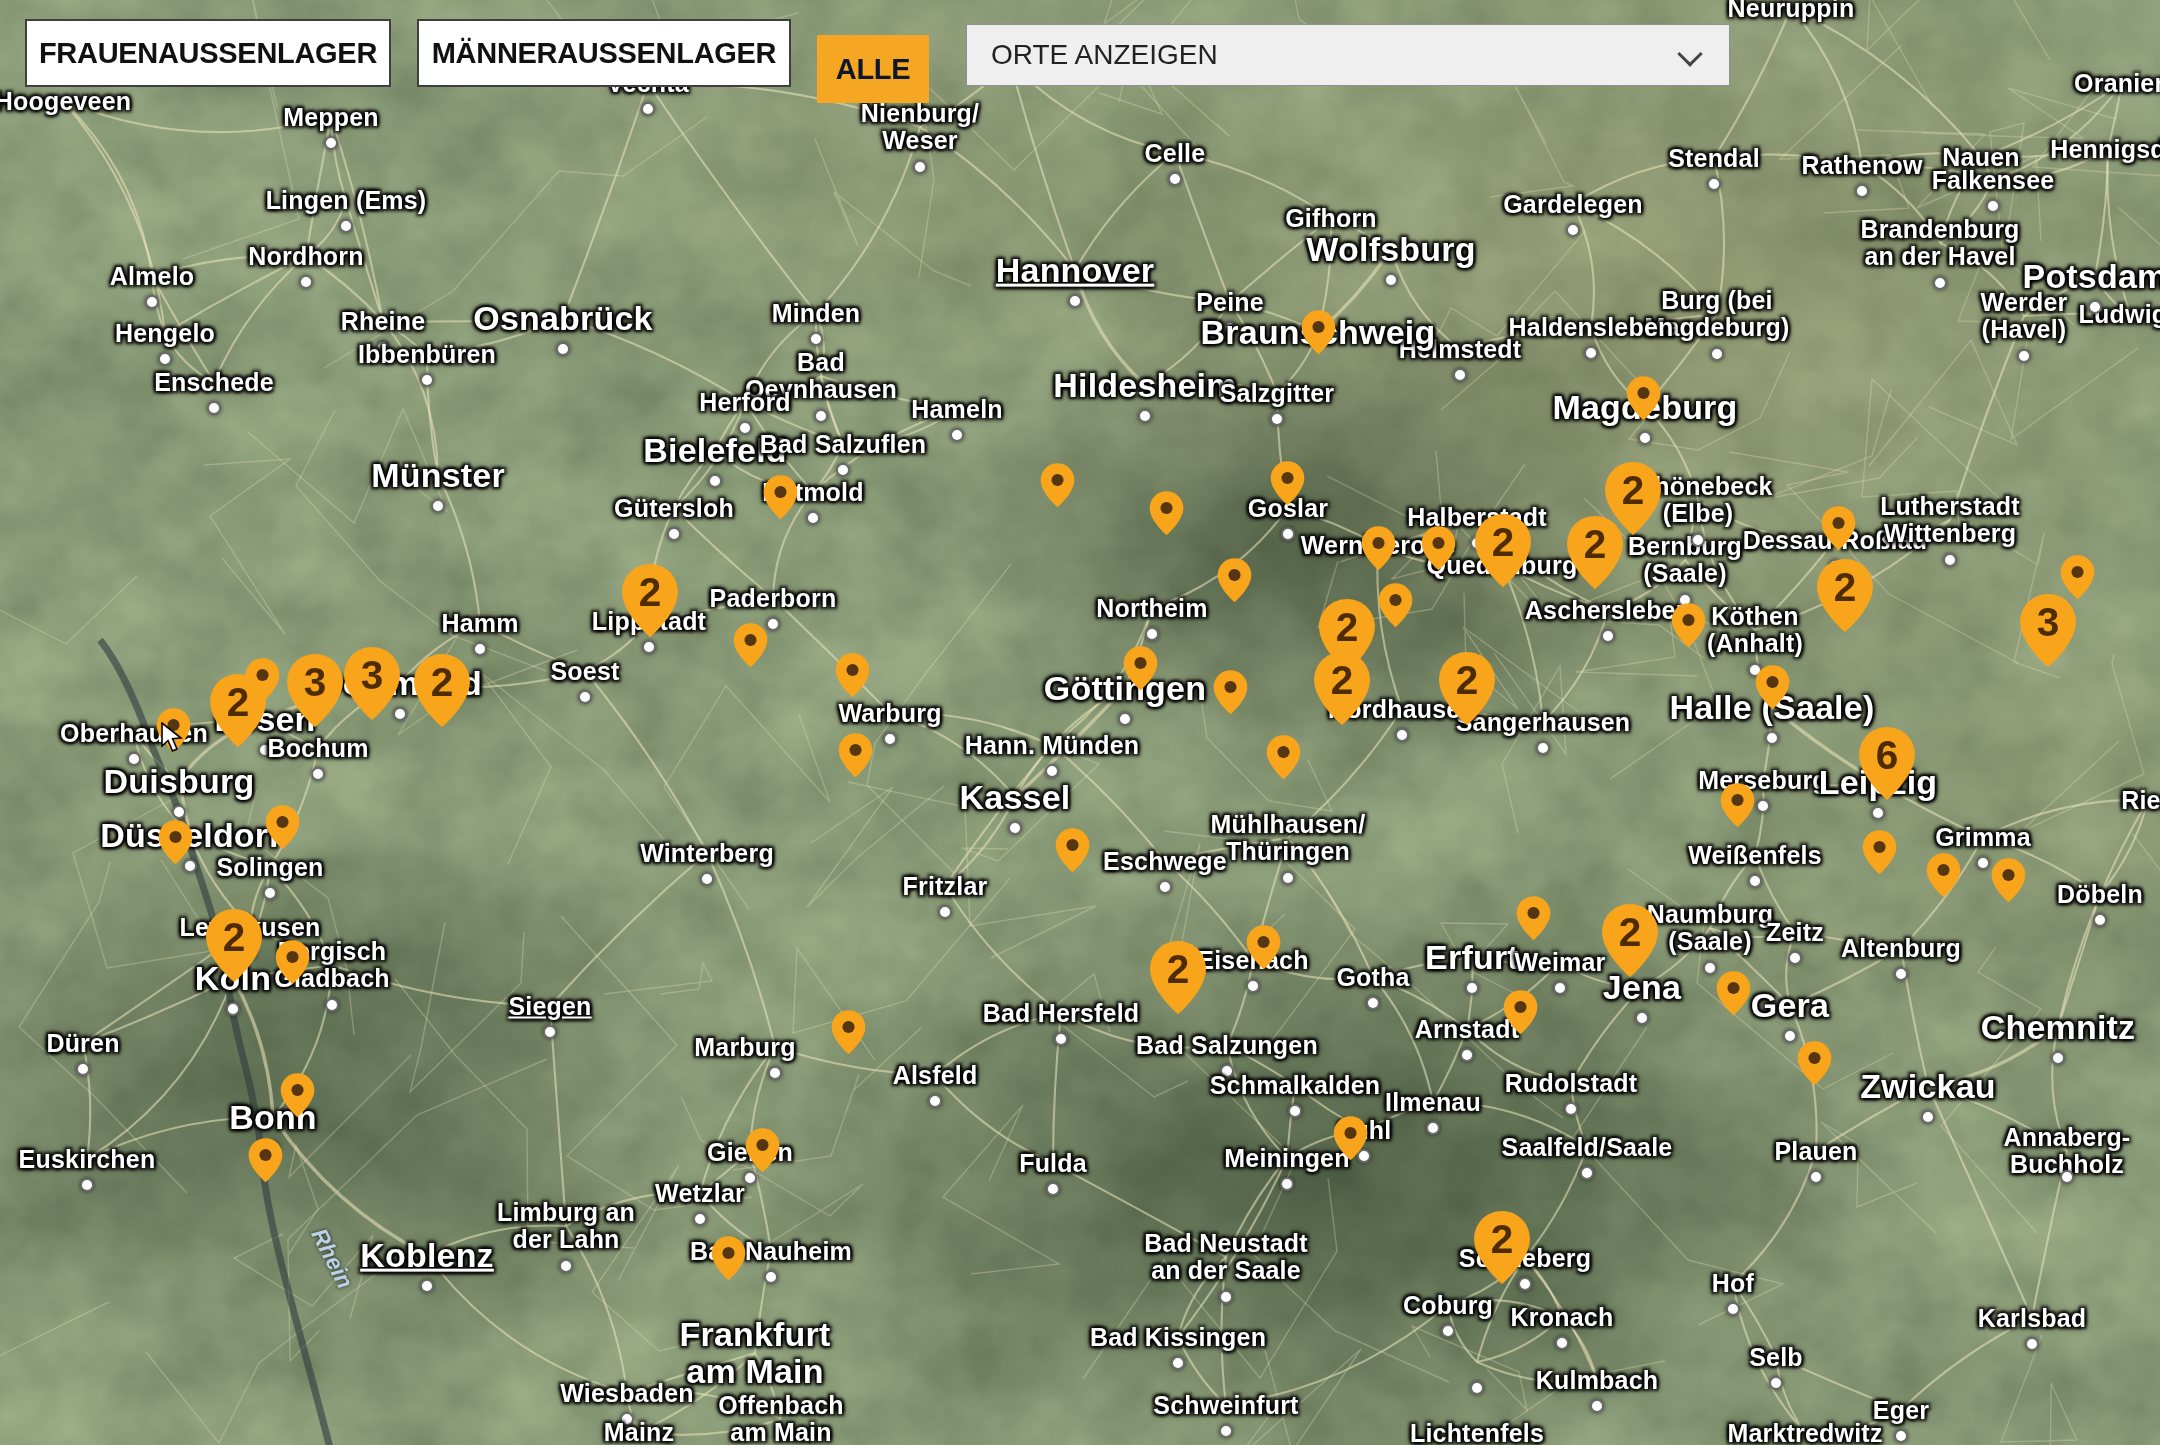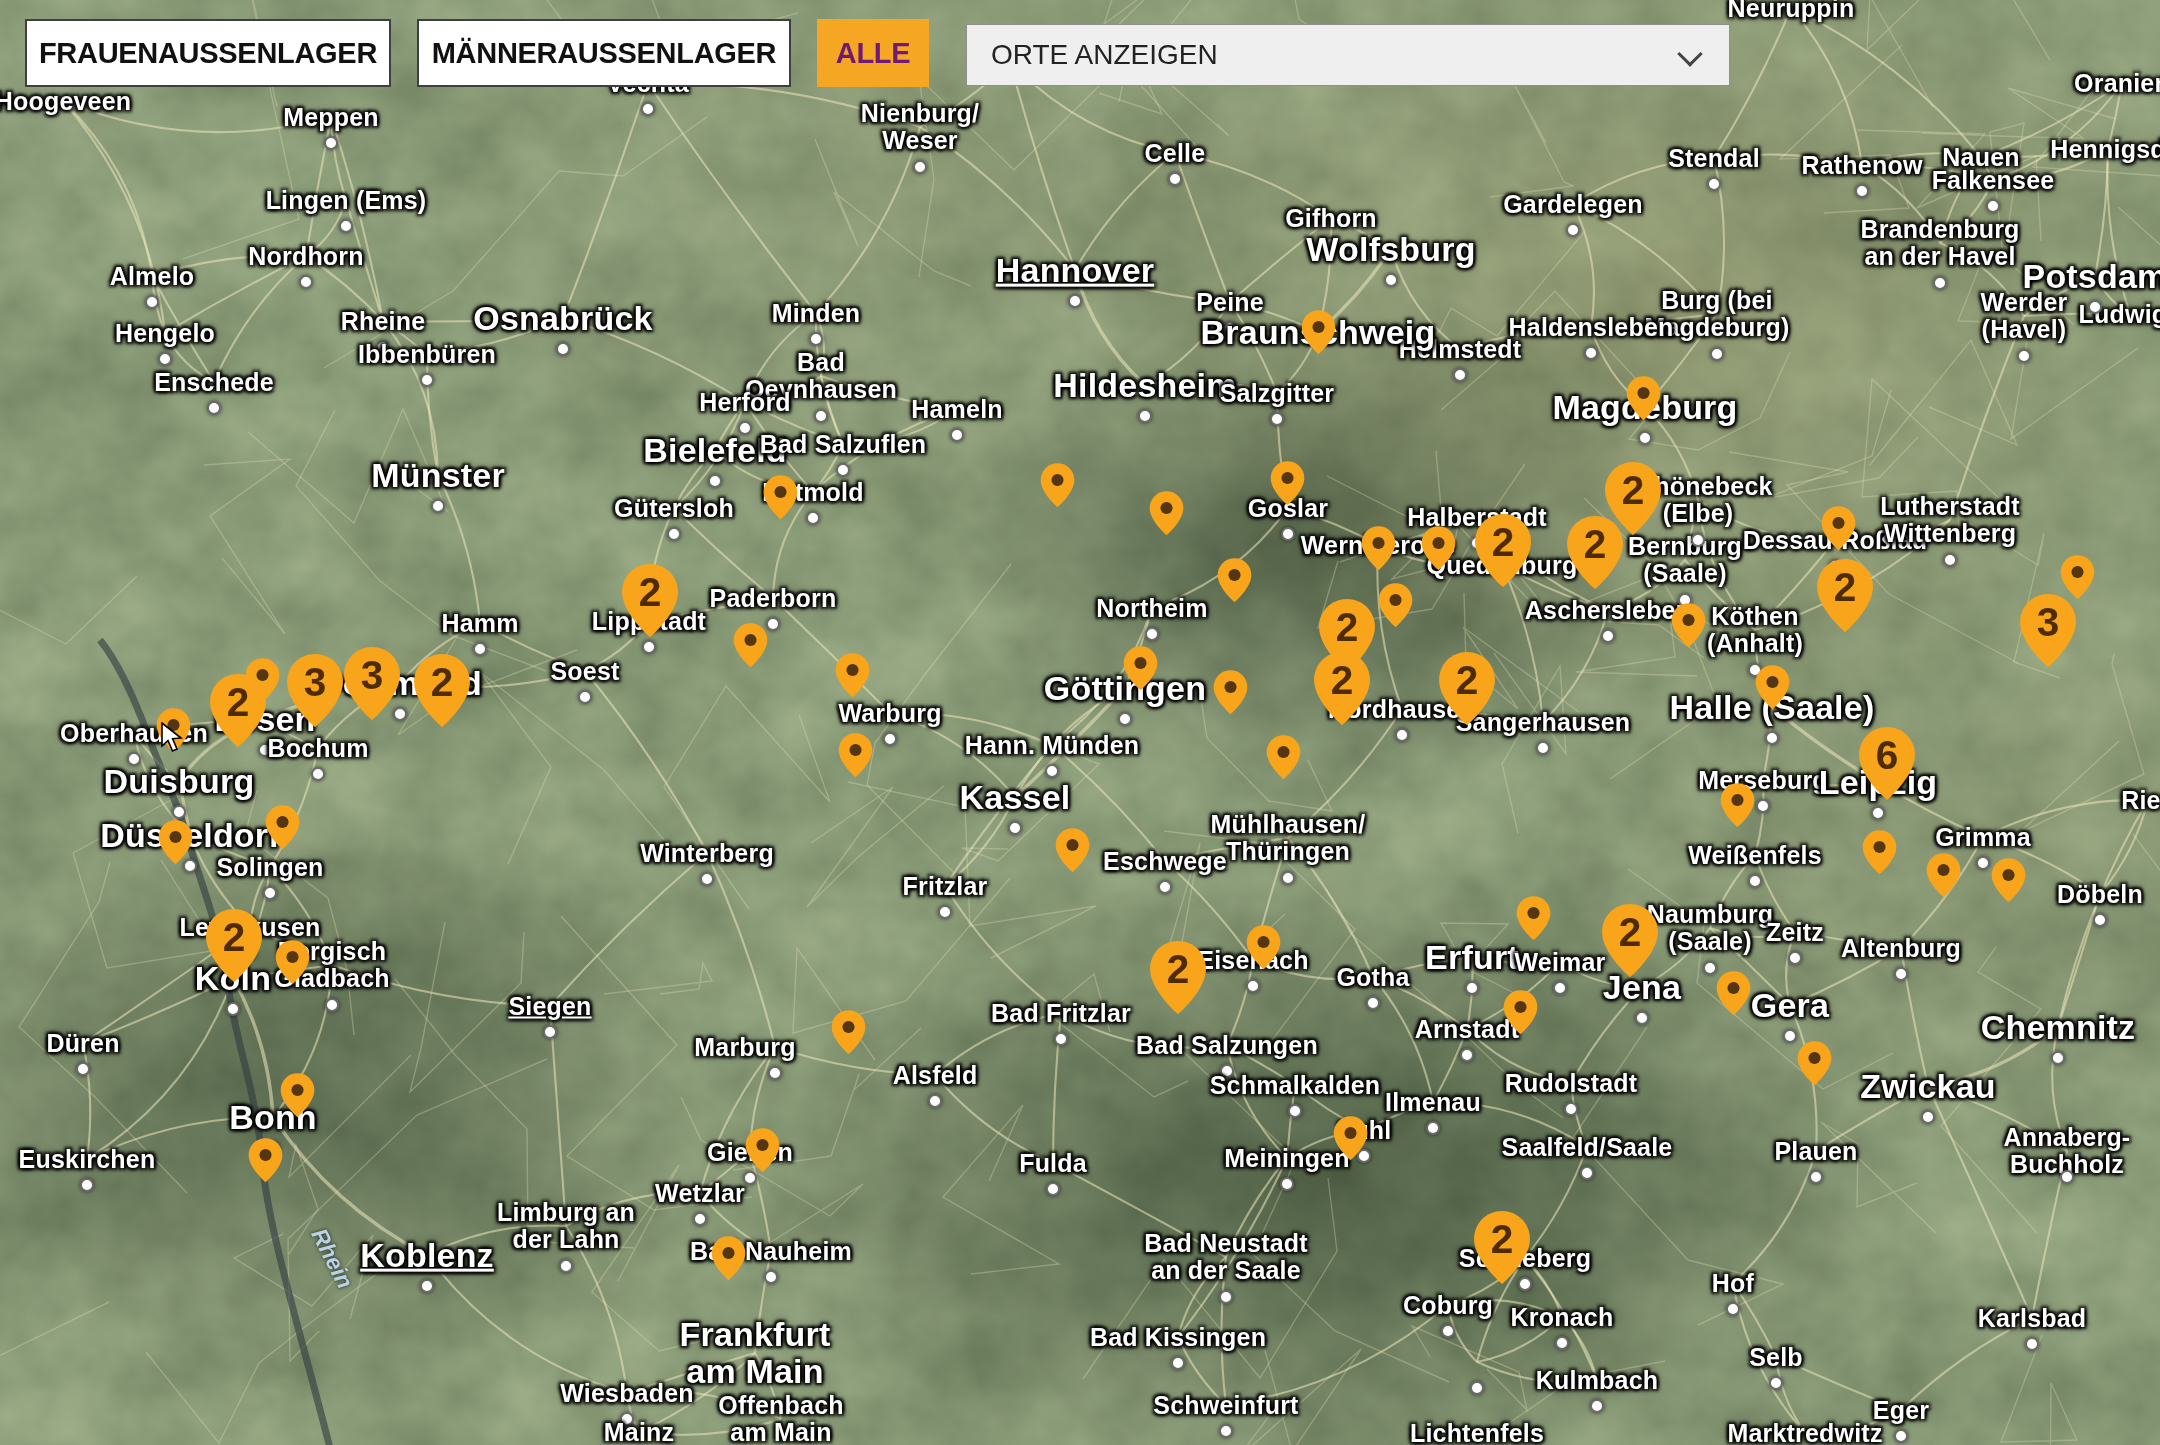--- a/index.html
+++ b/index.html
@@ -24,21 +24,21 @@
   .city.t2{font-size:25px;}
   .dot{position:absolute;width:10px;height:10px;border-radius:50%;background:#fff;
     border:2px solid #6a6a6a;transform:translate(-50%,-50%);box-shadow:0 0 4px rgba(0,0,0,.6);}
   .river-label{position:absolute;color:#b9d2e8;font-style:italic;font-size:23px;font-weight:bold;
     text-shadow:0 0 4px rgba(0,0,0,.8);z-index:4;}
   .pin{position:absolute;}
   .topbar{position:absolute;left:0;top:0;width:100%;z-index:10;}
   .btn{position:absolute;display:flex;align-items:center;justify-content:center;
     background:#fff;border:2px solid #3f3f3f;color:#111;font-weight:bold;font-size:29px;
     letter-spacing:-.3px;height:68px;box-sizing:border-box;cursor:pointer;}
-  .btn.orange{background:#F5A623;border:none;color:#701a75;}
+  .btn.orange{background:#F5A623;border:none;color:#0f172a;margin-top:16px;}
   .dropdown{position:absolute;display:flex;align-items:center;background:#efeff0;
     border:1px solid #8f8f8f;height:62px;box-sizing:border-box;color:#222;font-size:28px;
     padding-left:24px;cursor:pointer;}
   .chev{position:absolute;right:30px;top:20px;width:15px;height:15px;
     border-right:3px solid #444;border-bottom:3px solid #444;transform:rotate(45deg);}
   #cursor{position:absolute;z-index:11;}
 </style>
 </head>
 <body>
 
@@ -586,21 +586,21 @@
       <div class="dot" style="left: 890px; top: 739px;"></div>
       <div class="city t2" style="left: 1152px; top: 608px;">Northeim</div>
       <div class="dot" style="left: 1152px; top: 634px;"></div>
       <div class="city t1" style="left: 1125px; top: 688px;">Göttingen</div>
       <div class="dot" style="left: 1125px; top: 719px;"></div>
       <div class="city t2" style="left: 1165px; top: 861px;">Eschwege</div>
       <div class="dot" style="left: 1165px; top: 887px;"></div>
       <div class="city t2" style="left: 1288px; top: 838px;">Mühlhausen/
 Thüringen</div>
       <div class="dot" style="left: 1288px; top: 878px;"></div>
-      <div class="city t2" style="left: 1061px; top: 1013px;">Bad Fritzlar</div>
+      <div class="city t2" style="left: 1061px; top: 1013px;">Bad Hersfeld</div>
       <div class="dot" style="left: 1061px; top: 1039px;"></div>
       <div class="city t2" style="left: 935px; top: 1075px;">Alsfeld</div>
       <div class="dot" style="left: 935px; top: 1101px;"></div>
       <div class="city t2" style="left: 1053px; top: 1163px;">Fulda</div>
       <div class="dot" style="left: 1053px; top: 1189px;"></div>
       <div class="city t2" style="left: 1227px; top: 1045px;">Bad Salzungen</div>
       <div class="dot" style="left: 1227px; top: 1071px;"></div>
       <div class="city t2" style="left: 1295px; top: 1085px;">Schmalkalden</div>
       <div class="dot" style="left: 1295px; top: 1111px;"></div>
       <div class="city t2" style="left: 1287px; top: 1158px;">Meiningen</div>

